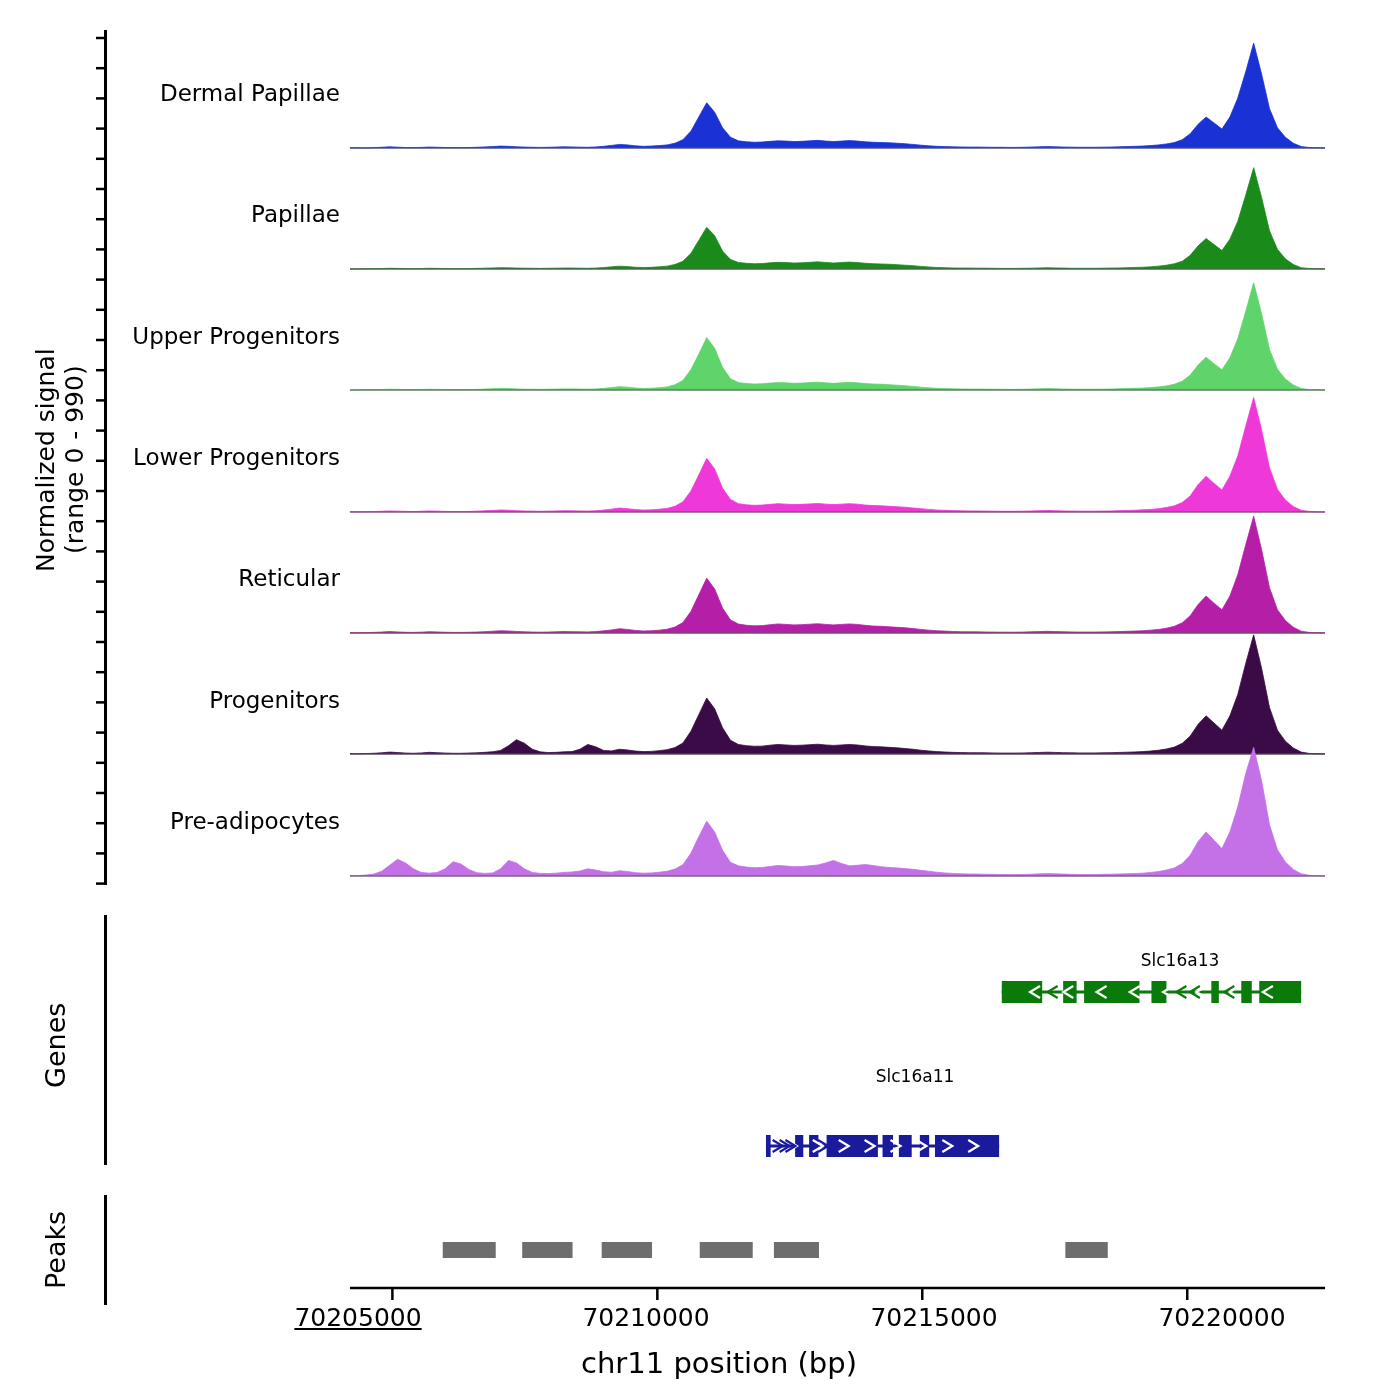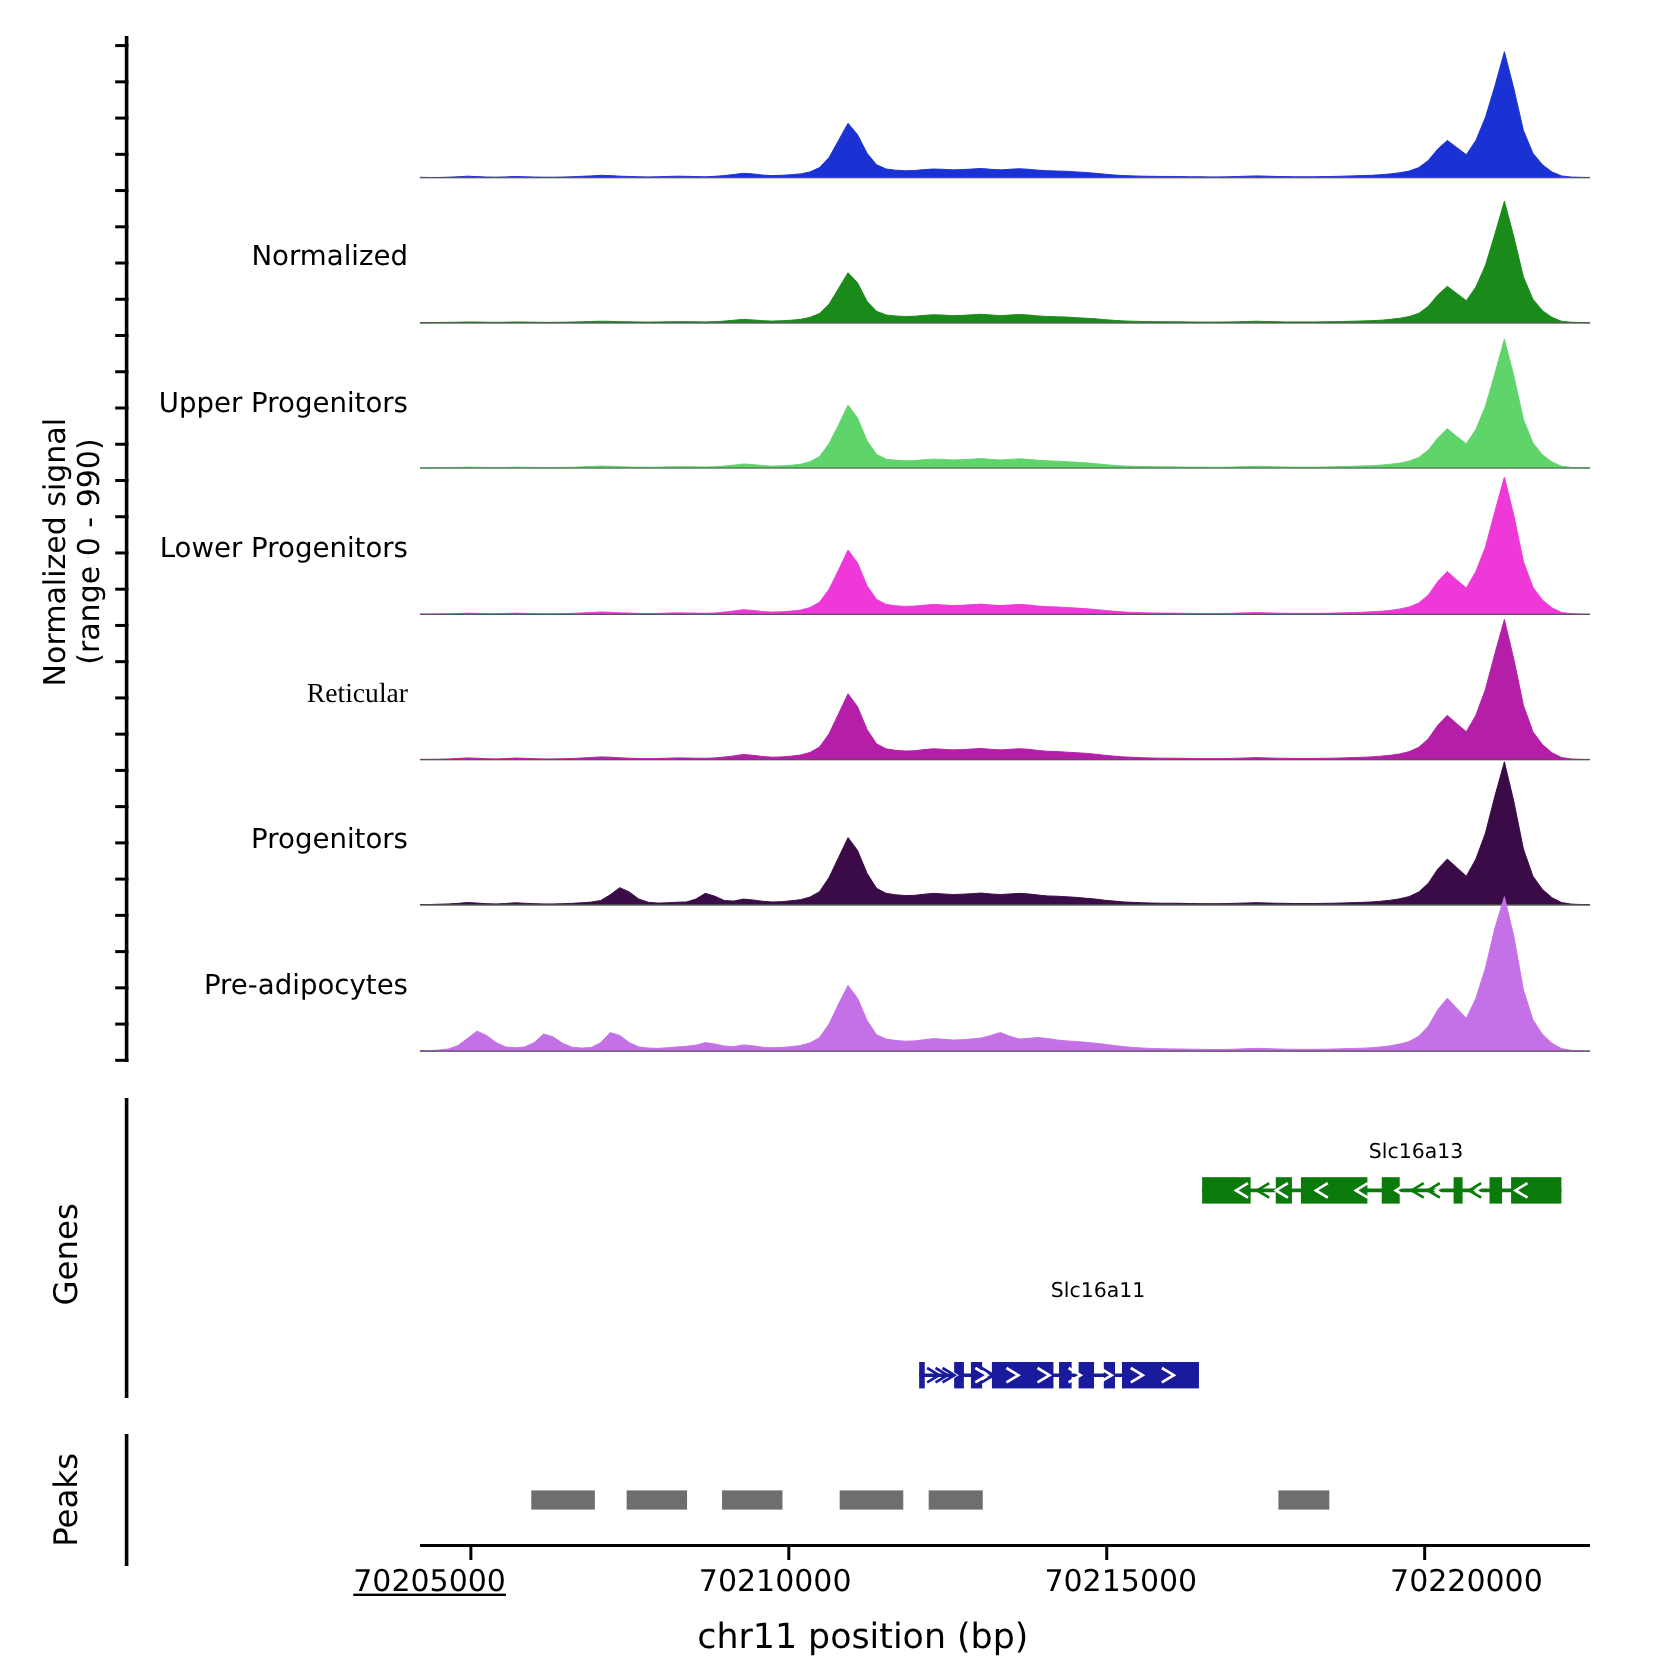--- a/index.html
+++ b/index.html
@@ -60,24 +60,25 @@
     <span>Normalized signal</span><br>
     <span>(range 0 - 990)</span>
   </div>
 
   <div class="spine" style="left:104px;top:915px;width:3px;height:250px;"></div>
   <div class="section-label" style="left:40px;top:990px;width:34px;height:110px;">Genes</div>
 
   <div class="spine" style="left:104px;top:1195px;width:3px;height:110px;"></div>
   <div class="section-label" style="left:40px;top:1200px;width:34px;height:100px;">Peaks</div>
 
-  <div class="track-label" style="left:30px;top:201px;width:310px;">Normalized</div>
+  <div class="track-label" style="left:30px;top:80px;width:310px;">Dermal Papillae</div>
+  <div class="track-label" style="left:30px;top:201px;width:310px;">Papillae</div>
   <div class="track-label" style="left:30px;top:323px;width:310px;">Upper Progenitors</div>
   <div class="track-label" style="left:30px;top:444px;width:310px;">Lower Progenitors</div>
-  <div class="track-label" style="left:30px;top:565px;width:310px;font-family:Liberation Serif, serif;">Reticular</div>
+  <div class="track-label" style="left:30px;top:565px;width:310px;">Reticular</div>
   <div class="track-label" style="left:30px;top:687px;width:310px;">Progenitors</div>
   <div class="track-label" style="left:30px;top:808px;width:310px;">Pre-adipocytes</div>
 
   <div class="gene-name" style="left:1080px;top:950px;width:200px;">Slc16a13</div>
   <div class="gene-name" style="left:815px;top:1042px;width:200px;margin-top:24px;">Slc16a11</div>
 
   <div class="xtick-label" style="left:258px;top:1303px;width:200px;text-decoration:underline;">70205000</div>
   <div class="xtick-label" style="left:546px;top:1303px;width:200px;">70210000</div>
   <div class="xtick-label" style="left:834px;top:1303px;width:200px;">70215000</div>
   <div class="xtick-label" style="left:1122px;top:1303px;width:200px;">70220000</div>

